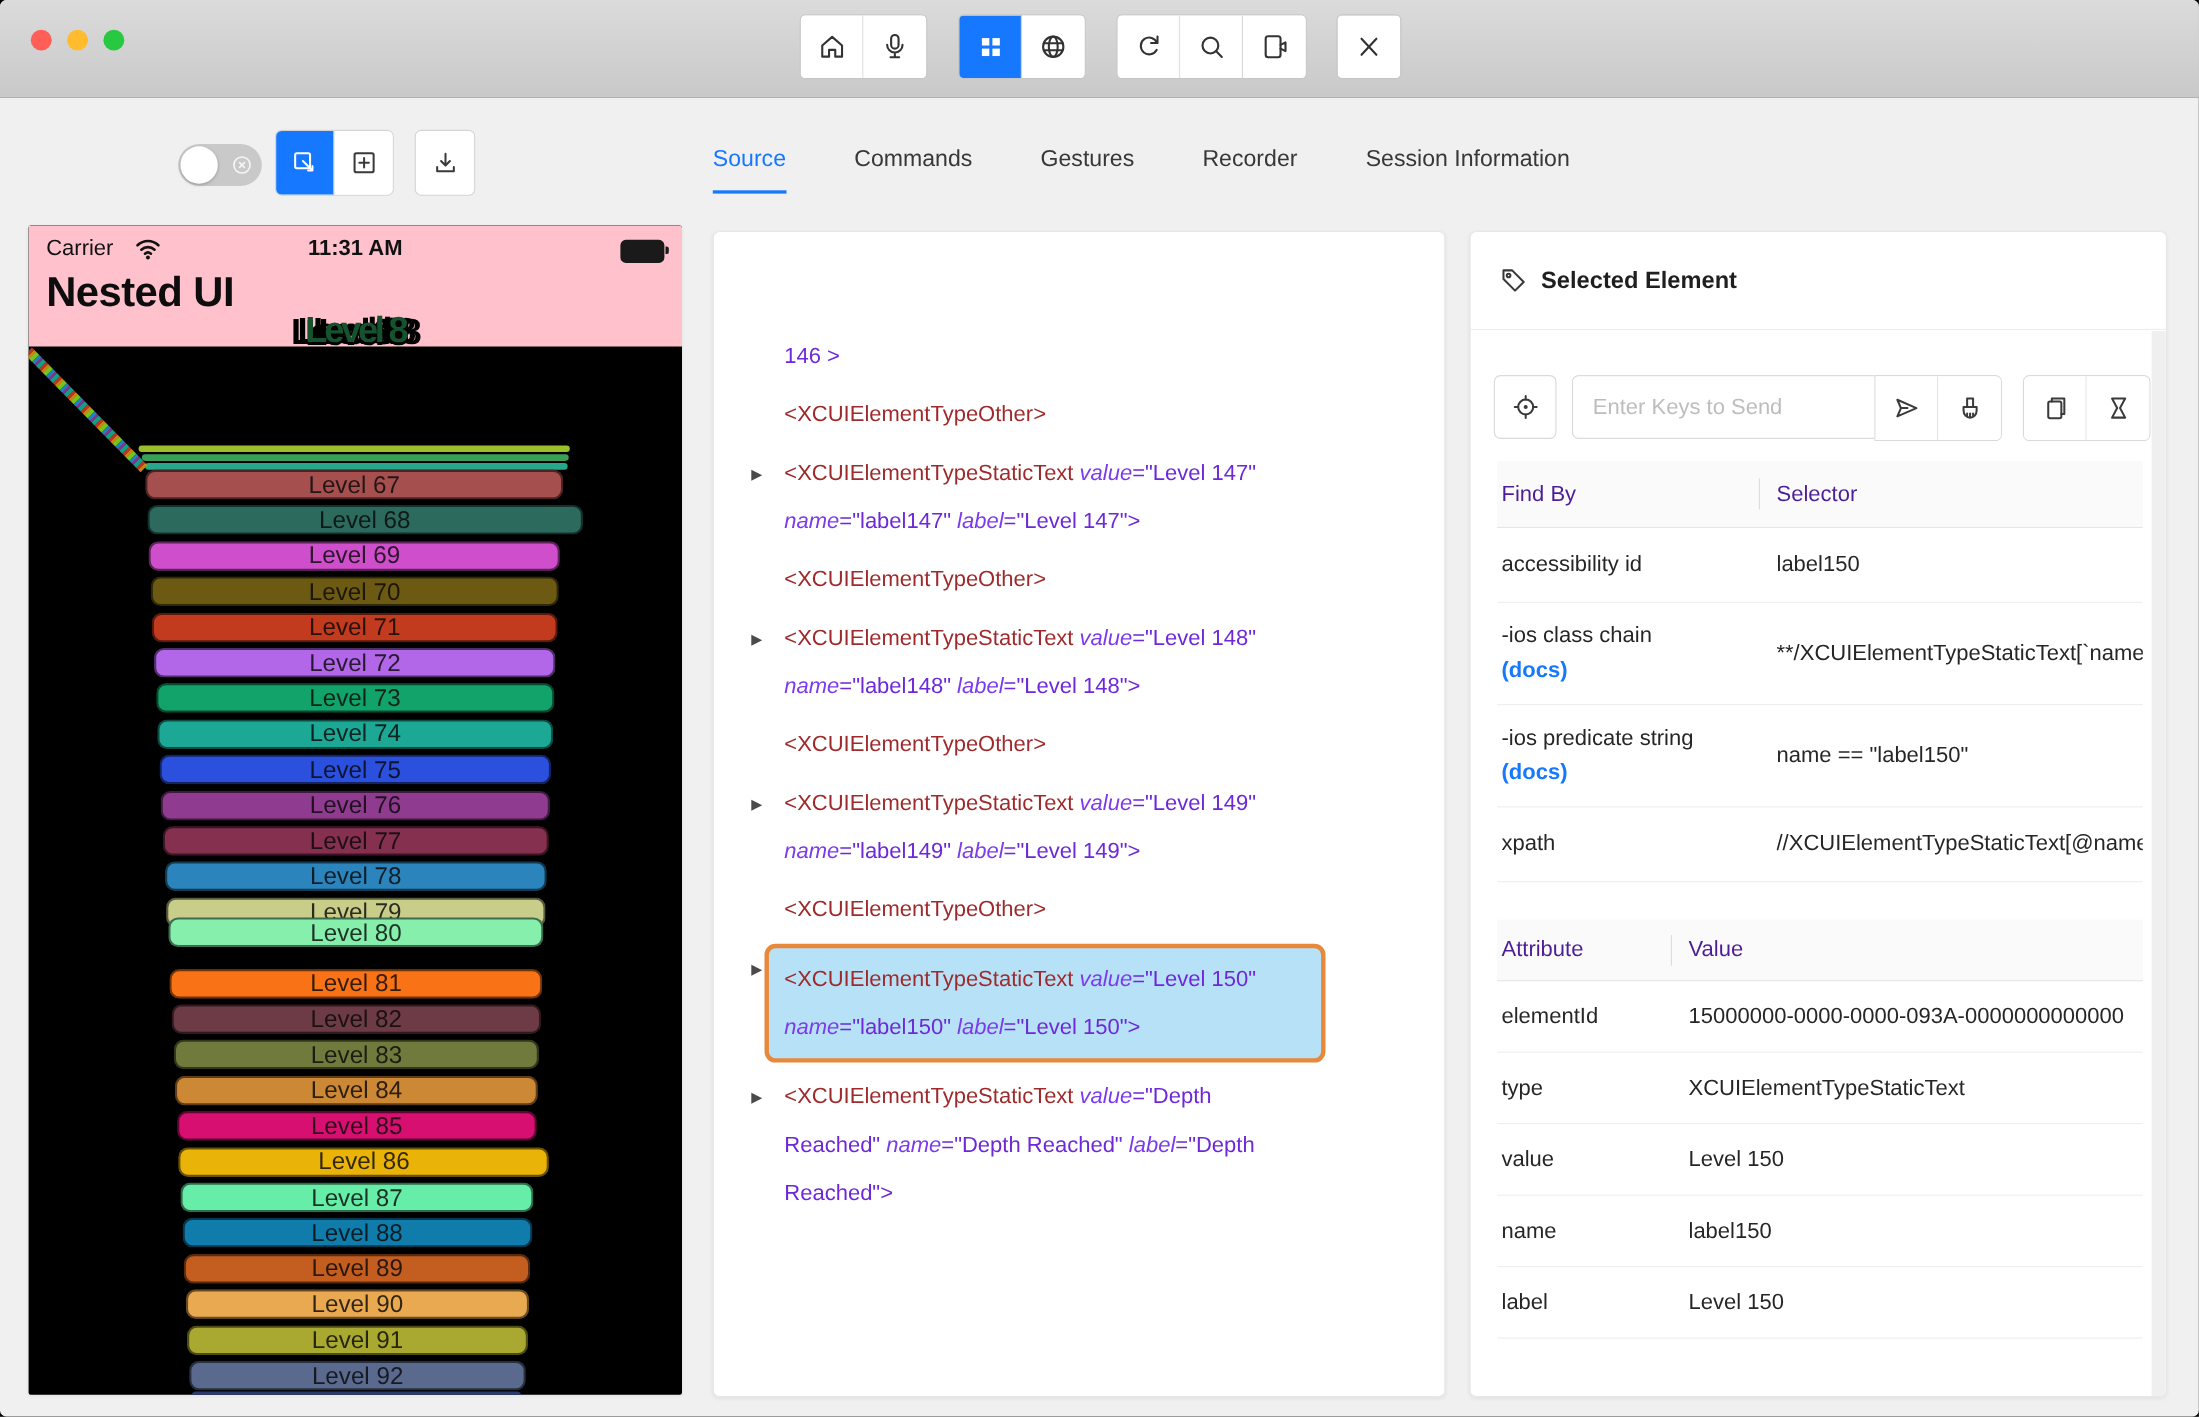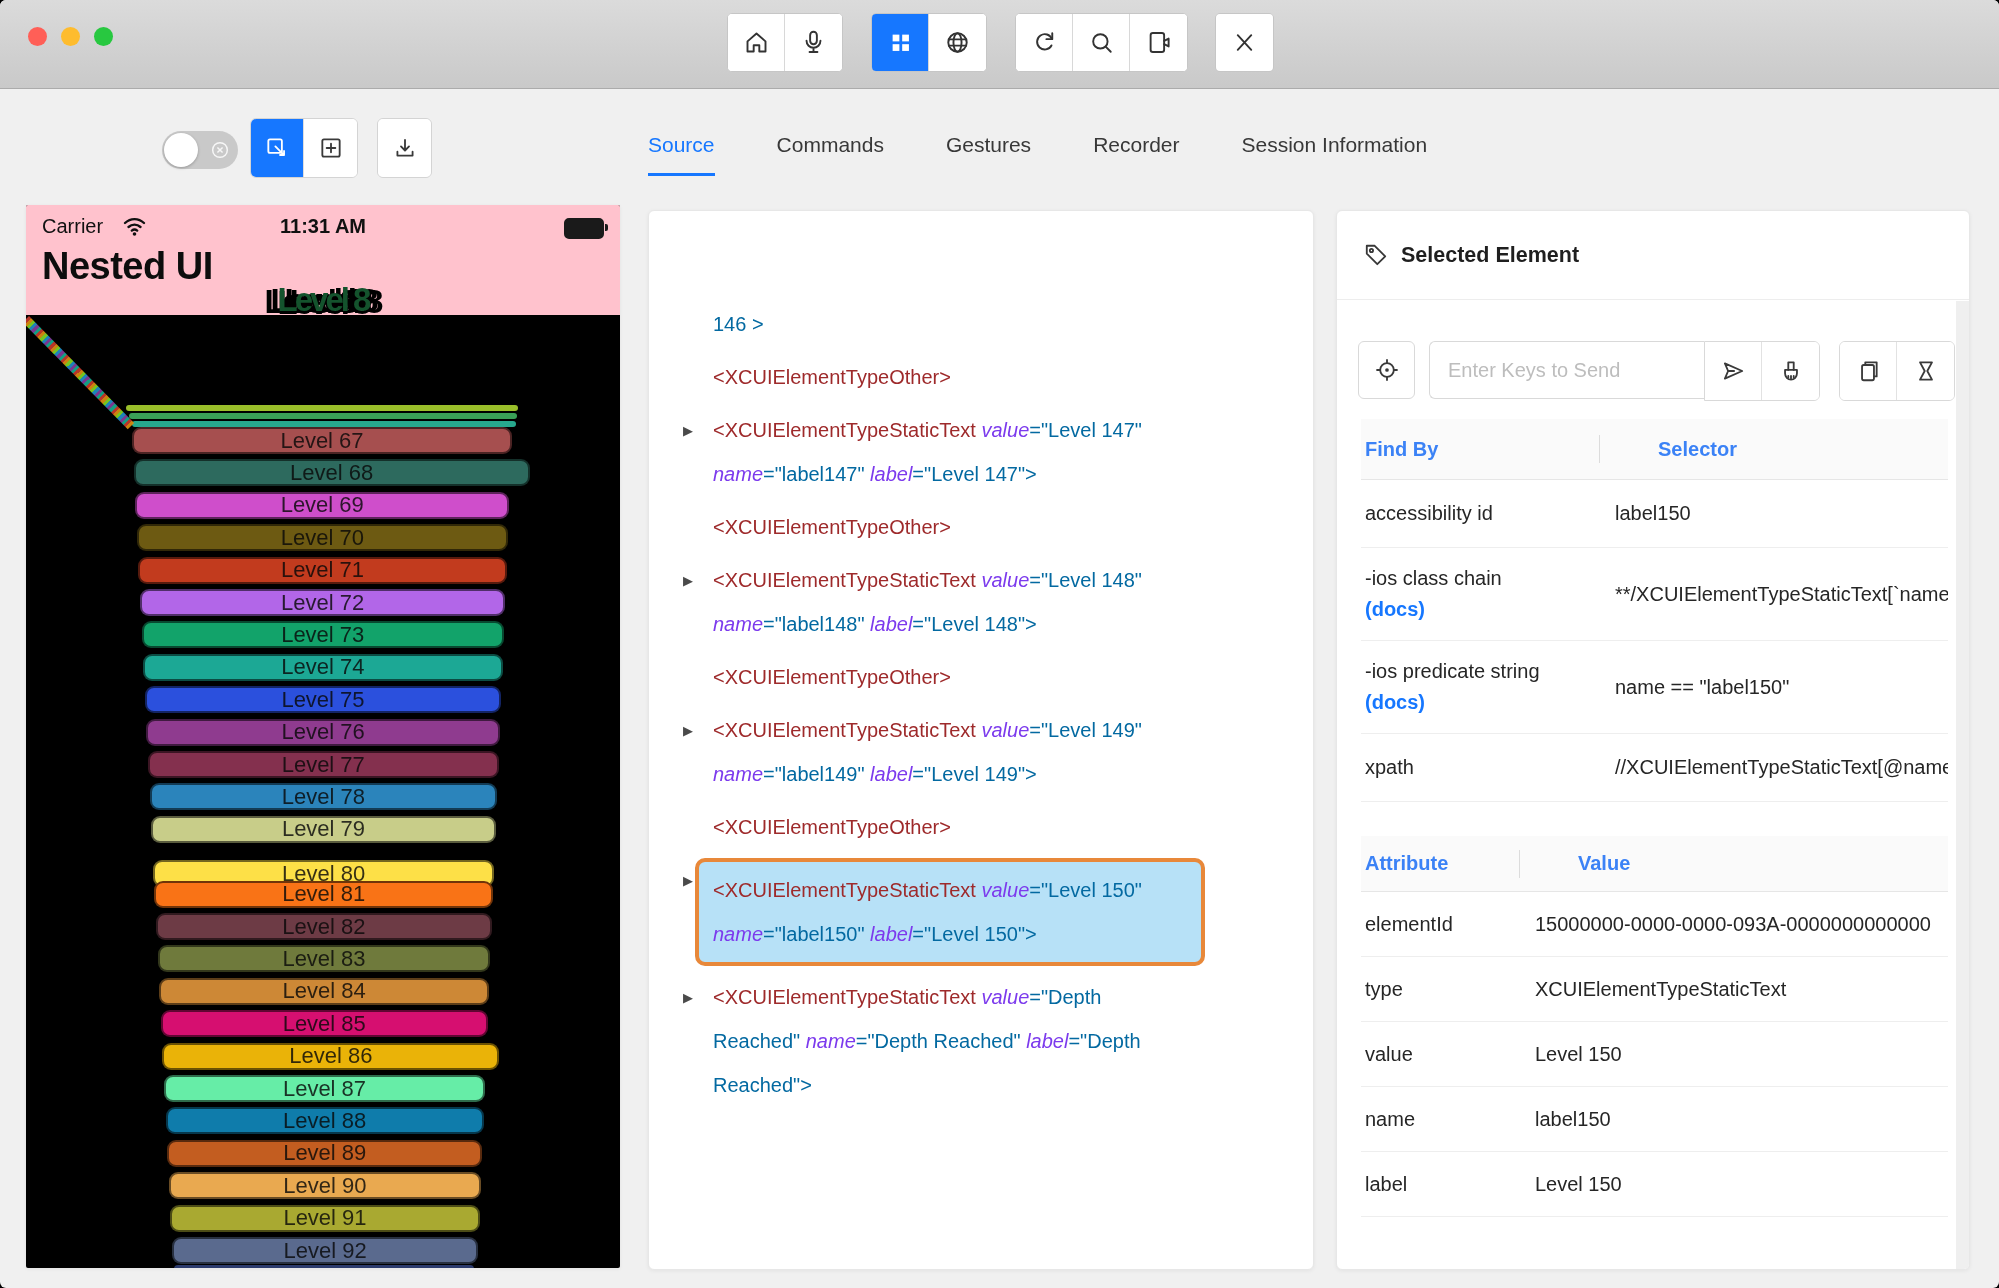--- a/index.html
+++ b/index.html
@@ -56,36 +56,36 @@
 
   
   .source{left:648px;top:210px;width:664px;height:1058px;}
   .src-body{position:absolute;top:89px;left:0;right:0;bottom:0;overflow:hidden;padding:2px 0 0 34px;}
   .src-entry{display:flex;margin-bottom:9px;}
   .src-arrow{width:30px;flex:0 0 30px;line-height:44px;font-size:13px;color:#4a4a4a;text-align:left;padding-top:1px;}
   .src-text{width:462px;font-size:20px;line-height:44px;color:#1d1d1d;word-break:break-word;}
   .src-text.hl{background:#b7e1f7;border:4px solid #e8883a;border-radius:10px;padding:6px 14px;margin-left:-18px;width:474px;}
   .seg-tag{color:#9e2a2b;}
   .seg-attr{color:#7c3aed;font-style:italic;}
-  .seg-plain{color:#0369a1;}
+  .seg-plain{color:#6d28d9;}
 
   
   .selected{left:1336px;top:210px;width:632px;height:1058px;}
   .sel-scroll{position:absolute;right:0;top:90px;bottom:0;width:13px;background:#efefef;}
   .sel-controls{position:absolute;left:21px;top:130px;display:flex;}
   .sq-btn{width:57px;height:58px;background:#fff;border:1px solid #d9d9d9;border-radius:6px;display:flex;align-items:center;justify-content:center;cursor:pointer;}
   .sq-btn svg{width:26px;height:26px;stroke:#3a3a3a;fill:none;stroke-width:1.7;stroke-linecap:round;stroke-linejoin:round;}
   .btn-pair{display:flex;border:1px solid #d9d9d9;border-radius:6px;overflow:hidden;}
   .btn-pair .sq-btn{border:0;border-right:1px solid #e2e2e2;border-radius:0;}
   .btn-pair .sq-btn:last-child{border-right:0;}
   .keys-input{width:238px;height:56px;margin-left:14px;border:1px solid #d9d9d9;border-radius:6px 0 0 6px;border-right:0;padding:0 18px;font-size:20px;color:#333;font-family:"Liberation Sans",sans-serif;outline:none;}
   .keys-input::placeholder{color:#bdbdbd;}
 
   .tbl{position:absolute;left:24px;right:21px;}
-  .tbl-head{display:flex;align-items:center;background:#fafafa;border-bottom:1px solid #e6e6e6;font-size:20px;font-weight:700;color:#3b82f6;position:relative;gap:43px;}
+  .tbl-head{display:flex;align-items:center;background:#fafafa;border-bottom:1px solid #e6e6e6;font-size:20px;font-weight:400;color:#4c1d95;position:relative;}
   .tbl-row{display:flex;align-items:center;border-bottom:1px solid #eeeeee;font-size:20px;color:#262626;}
   .col-tick{position:absolute;width:1px;height:28px;background:#dcdcdc;top:50%;transform:translateY(-50%);}
   .fb{top:208px;}
   .fb .c1{flex:0 0 250px;padding-left:4px;line-height:31px;}
   .fb .c2{flex:1;white-space:nowrap;overflow:hidden;}
   .fb-head{height:60px;}
   .attr-tbl{top:625px;}
   .attr-tbl .c1{flex:0 0 170px;padding-left:4px;}
   .attr-tbl .c2{flex:1;white-space:nowrap;overflow:hidden;}
   .attr-head{height:55px;}
@@ -256,21 +256,21 @@
         </div>
         <div class="level-bar" style="left: 122px; top: 546px; width: 350.5px; background: rgb(132, 48, 78);">
           <span>Level 77</span>
         </div>
         <div class="level-bar" style="left: 123.6px; top: 578.4px; width: 347.55px; background: rgb(43, 132, 187);">
           <span>Level 78</span>
         </div>
         <div class="level-bar" style="left: 125.2px; top: 610.8px; width: 344.6px; background: rgb(200, 205, 137);">
           <span>Level 79</span>
         </div>
-        <div class="level-bar" style="left: 126.8px; top: 655px; width: 341.65px; background: #fde047;">
+        <div class="level-bar" style="left: 126.8px; top: 629px; width: 341.65px; background: #86efac;">
           <span>Level 80</span>
         </div>
         <div class="level-bar" style="left: 128.4px; top: 675.6px; width: 338.7px; background: #f97316;">
           <span>Level 81</span>
         </div>
         <div class="level-bar" style="left: 130px; top: 708px; width: 335.75px; background: rgb(109, 59, 69);">
           <span>Level 82</span>
         </div>
         <div class="level-bar" style="left: 131.6px; top: 740.4px; width: 332.8px; background: rgb(111, 122, 60);">
           <span>Level 83</span>

